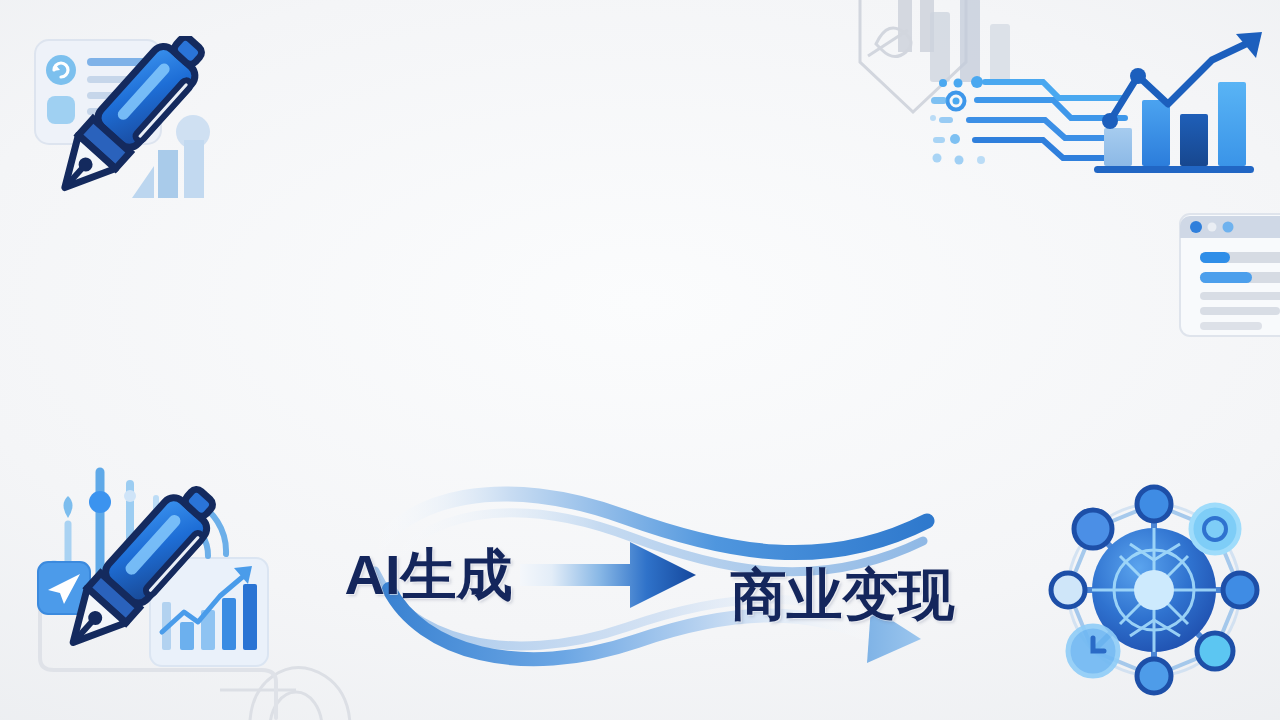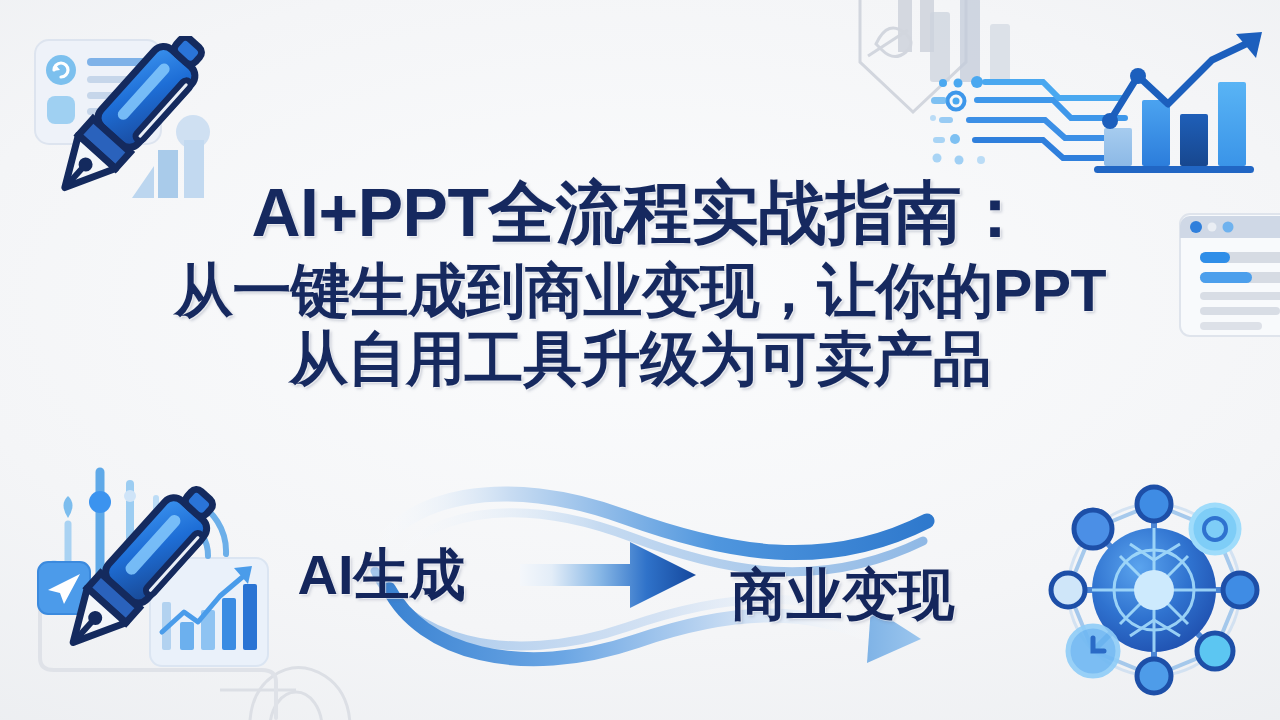--- a/index.html
+++ b/index.html
@@ -41,21 +41,21 @@
     display:flex;align-items:center;justify-content:center;gap:0px;
   }
   .flow-label{
     color:#14265c;font-weight:bold;font-size:56px;line-height:1;
     white-space:nowrap;
     text-shadow:
       1px 1px 0 rgba(255,255,255,.55),
       2px 2px 3px rgba(90,100,130,.25);
   }
   #flow-arrow-wrap{width:190px;height:90px;display:flex;align-items:center;justify-content:center;}
-  #flow-left{width:215px;text-align:left;}
+  #flow-left{width:215px;text-align:right;}
   #flow-right{width:280px;text-align:center;margin-top:40px;}
 
   #swoosh{position:absolute;left:355px;top:455px;width:600px;height:240px;z-index:20;}
 
   
   #art-back{z-index:5;}
   #art-front{z-index:30;}
   svg{display:block;}
 </style>
 </head>
@@ -210,25 +210,20 @@
     </defs>
 
     <path d="M16 104 C 46 40, 150 18, 270 62 C 370 98, 470 118, 572 66" fill="none" stroke="url(#sw1)" stroke-width="15" stroke-linecap="round"></path>
     <path d="M30 120 C 62 56, 160 38, 276 82 C 372 118, 466 136, 568 86" fill="none" stroke="url(#sw3)" stroke-width="9" stroke-linecap="round"></path>
 
     <path d="M20 116 C 50 182, 150 214, 272 172 C 370 138, 452 132, 540 172" fill="none" stroke="url(#sw4)" stroke-width="9" stroke-linecap="round"></path>
     <path d="M34 134 C 66 196, 164 226, 282 186 C 376 154, 452 150, 528 186" fill="none" stroke="url(#sw2)" stroke-width="14" stroke-linecap="round"></path>
     <path d="M516 152 L566 184 L512 208 Z" fill="url(#swArrow)"></path>
   </svg>
 
-  <div id="title-block">
-    <div class="tline" id="tline1">AI+PPT全流程实战指南：</div>
-    <div class="tline" id="tline2">从一键生成到商业变现，让你的PPT</div>
-    <div class="tline" id="tline3">从自用工具升级为可卖产品</div>
-  </div>
 
   <div id="flow-row">
     <div id="flow-left">
       <span class="flow-label">AI生成</span>
     </div>
     <div id="flow-arrow-wrap">
       <svg width="180" height="74" viewBox="0 0 180 74">
         <defs>
           <linearGradient id="arrG" x1="0" y1="0" x2="1" y2="0">
             <stop offset="0" stop-color="#f4f7fb"></stop>

